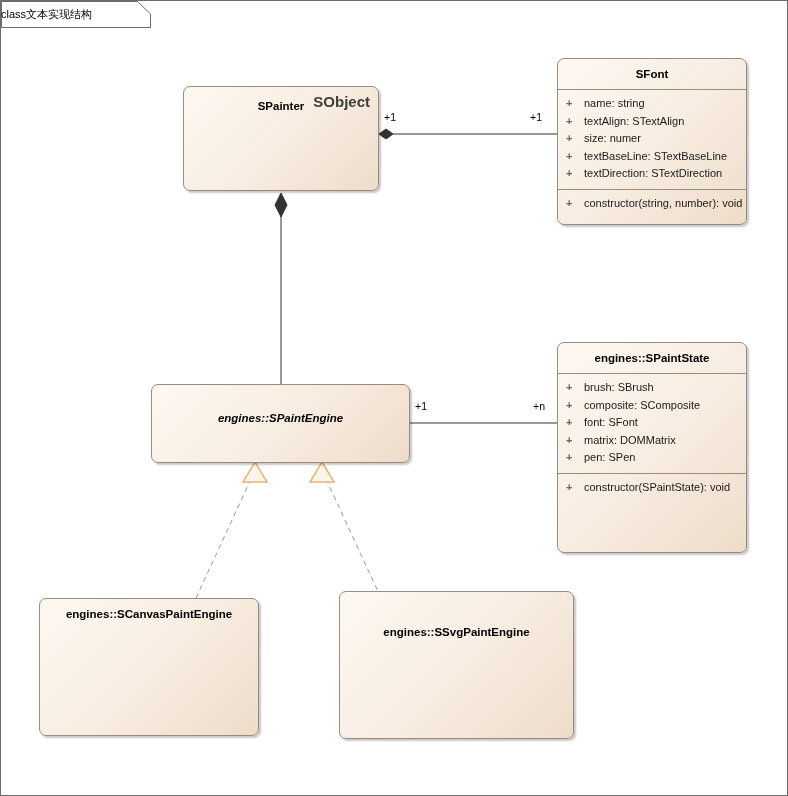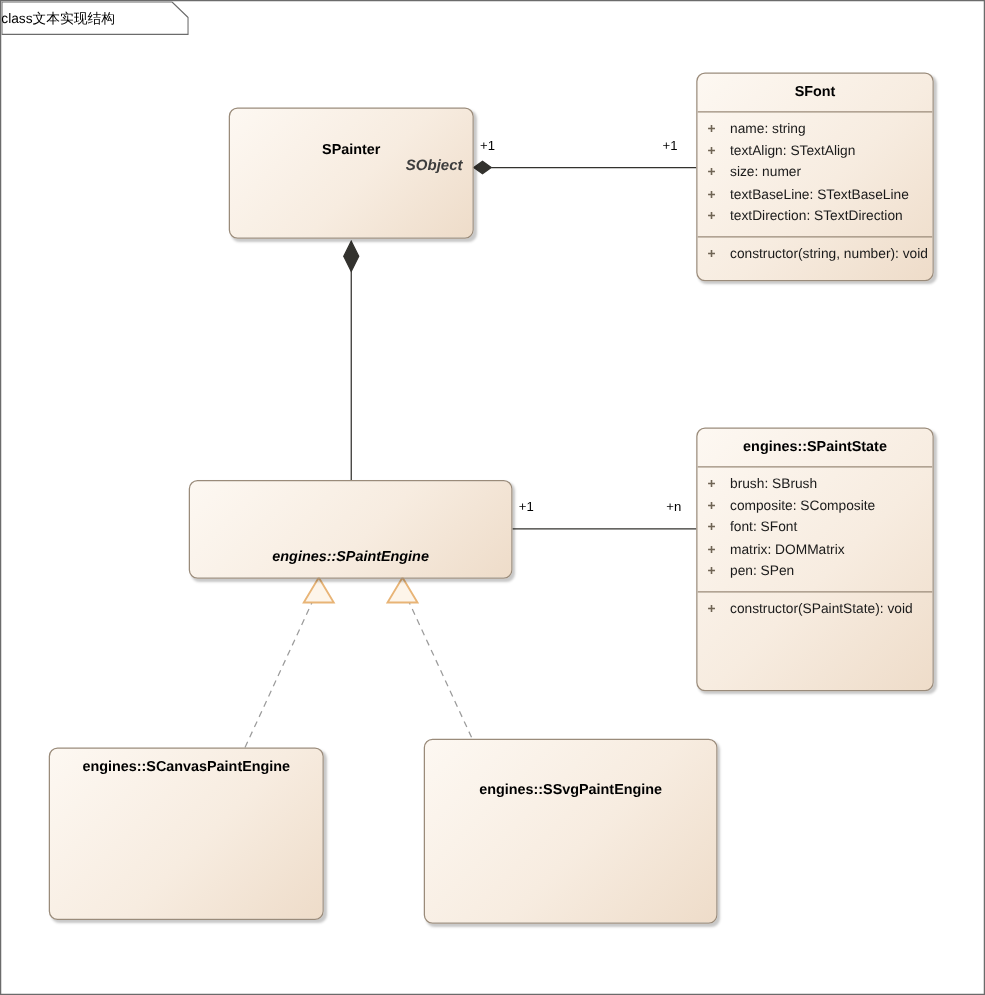--- a/index.html
+++ b/index.html
@@ -59,25 +59,23 @@
     padding: 9px 6px 9px 6px;
     white-space: nowrap;
   }
   .uml-title.italic {
     font-style: italic;
   }
   .uml-stereo {
     position: absolute;
     right: 8px;
     top: 6px;
-    font-size: 12px;
-    font-style: italic;
+    font-size: 15px;
     font-weight: bold;
     color: #3d3d3d;
-    margin-top: 32px;
   }
   .uml-sep {
     border-top: 1px solid #9a8b7a;
     height: 0;
     font-size: 0;
     line-height: 0;
   }
   .uml-compartment {
     padding: 5px 6px 6px 6px;
   }
@@ -148,41 +146,41 @@
     </g>
 
     <g>
       <line x1="380" y1="597" x2="325" y2="478" stroke="#9b9b9b" stroke-width="1" stroke-dasharray="5,4"></line>
       <polygon points="321,461 333,481 309,481" fill="#fdf5ea" stroke="#e8b476" stroke-width="1.5"></polygon>
     </g>
   </svg>
 
   <div class="uml-box" style="left:182px; top:85px; width:196px; height:105px;">
     <div class="uml-stereo">SObject</div>
-    <div class="uml-title" style="padding-top:27px;">SPainter</div>
+    <div class="uml-title" style="padding-top:13px;">SPainter</div>
   </div>
 
   <div class="uml-box" style="left:556px; top:57px; width:190px; height:167px;">
     <div class="uml-title">SFont</div>
     <div class="uml-sep"></div>
     <div class="uml-compartment">
       <div class="uml-row"><span class="vis">+</span><span class="mname">name: string</span></div>
       <div class="uml-row"><span class="vis">+</span><span class="mname">textAlign: STextAlign</span></div>
       <div class="uml-row"><span class="vis">+</span><span class="mname">size: numer</span></div>
       <div class="uml-row"><span class="vis">+</span><span class="mname">textBaseLine: STextBaseLine</span></div>
       <div class="uml-row"><span class="vis">+</span><span class="mname">textDirection: STextDirection</span></div>
     </div>
     <div class="uml-sep"></div>
     <div class="uml-compartment">
       <div class="uml-row"><span class="vis">+</span><span class="mname">constructor(string, number): void</span></div>
     </div>
   </div>
 
   <div class="uml-box" style="left:150px; top:383px; width:259px; height:79px;">
-    <div class="uml-title italic" style="padding-top:27px;margin-top:28px;">engines::SPaintEngine</div>
+    <div class="uml-title italic" style="padding-top:27px;">engines::SPaintEngine</div>
   </div>
 
   <div class="uml-box" style="left:556px; top:341px; width:190px; height:211px;">
     <div class="uml-title">engines::SPaintState</div>
     <div class="uml-sep"></div>
     <div class="uml-compartment">
       <div class="uml-row"><span class="vis">+</span><span class="mname">brush: SBrush</span></div>
       <div class="uml-row"><span class="vis">+</span><span class="mname">composite: SComposite</span></div>
       <div class="uml-row"><span class="vis">+</span><span class="mname">font: SFont</span></div>
       <div class="uml-row"><span class="vis">+</span><span class="mname">matrix: DOMMatrix</span></div>

